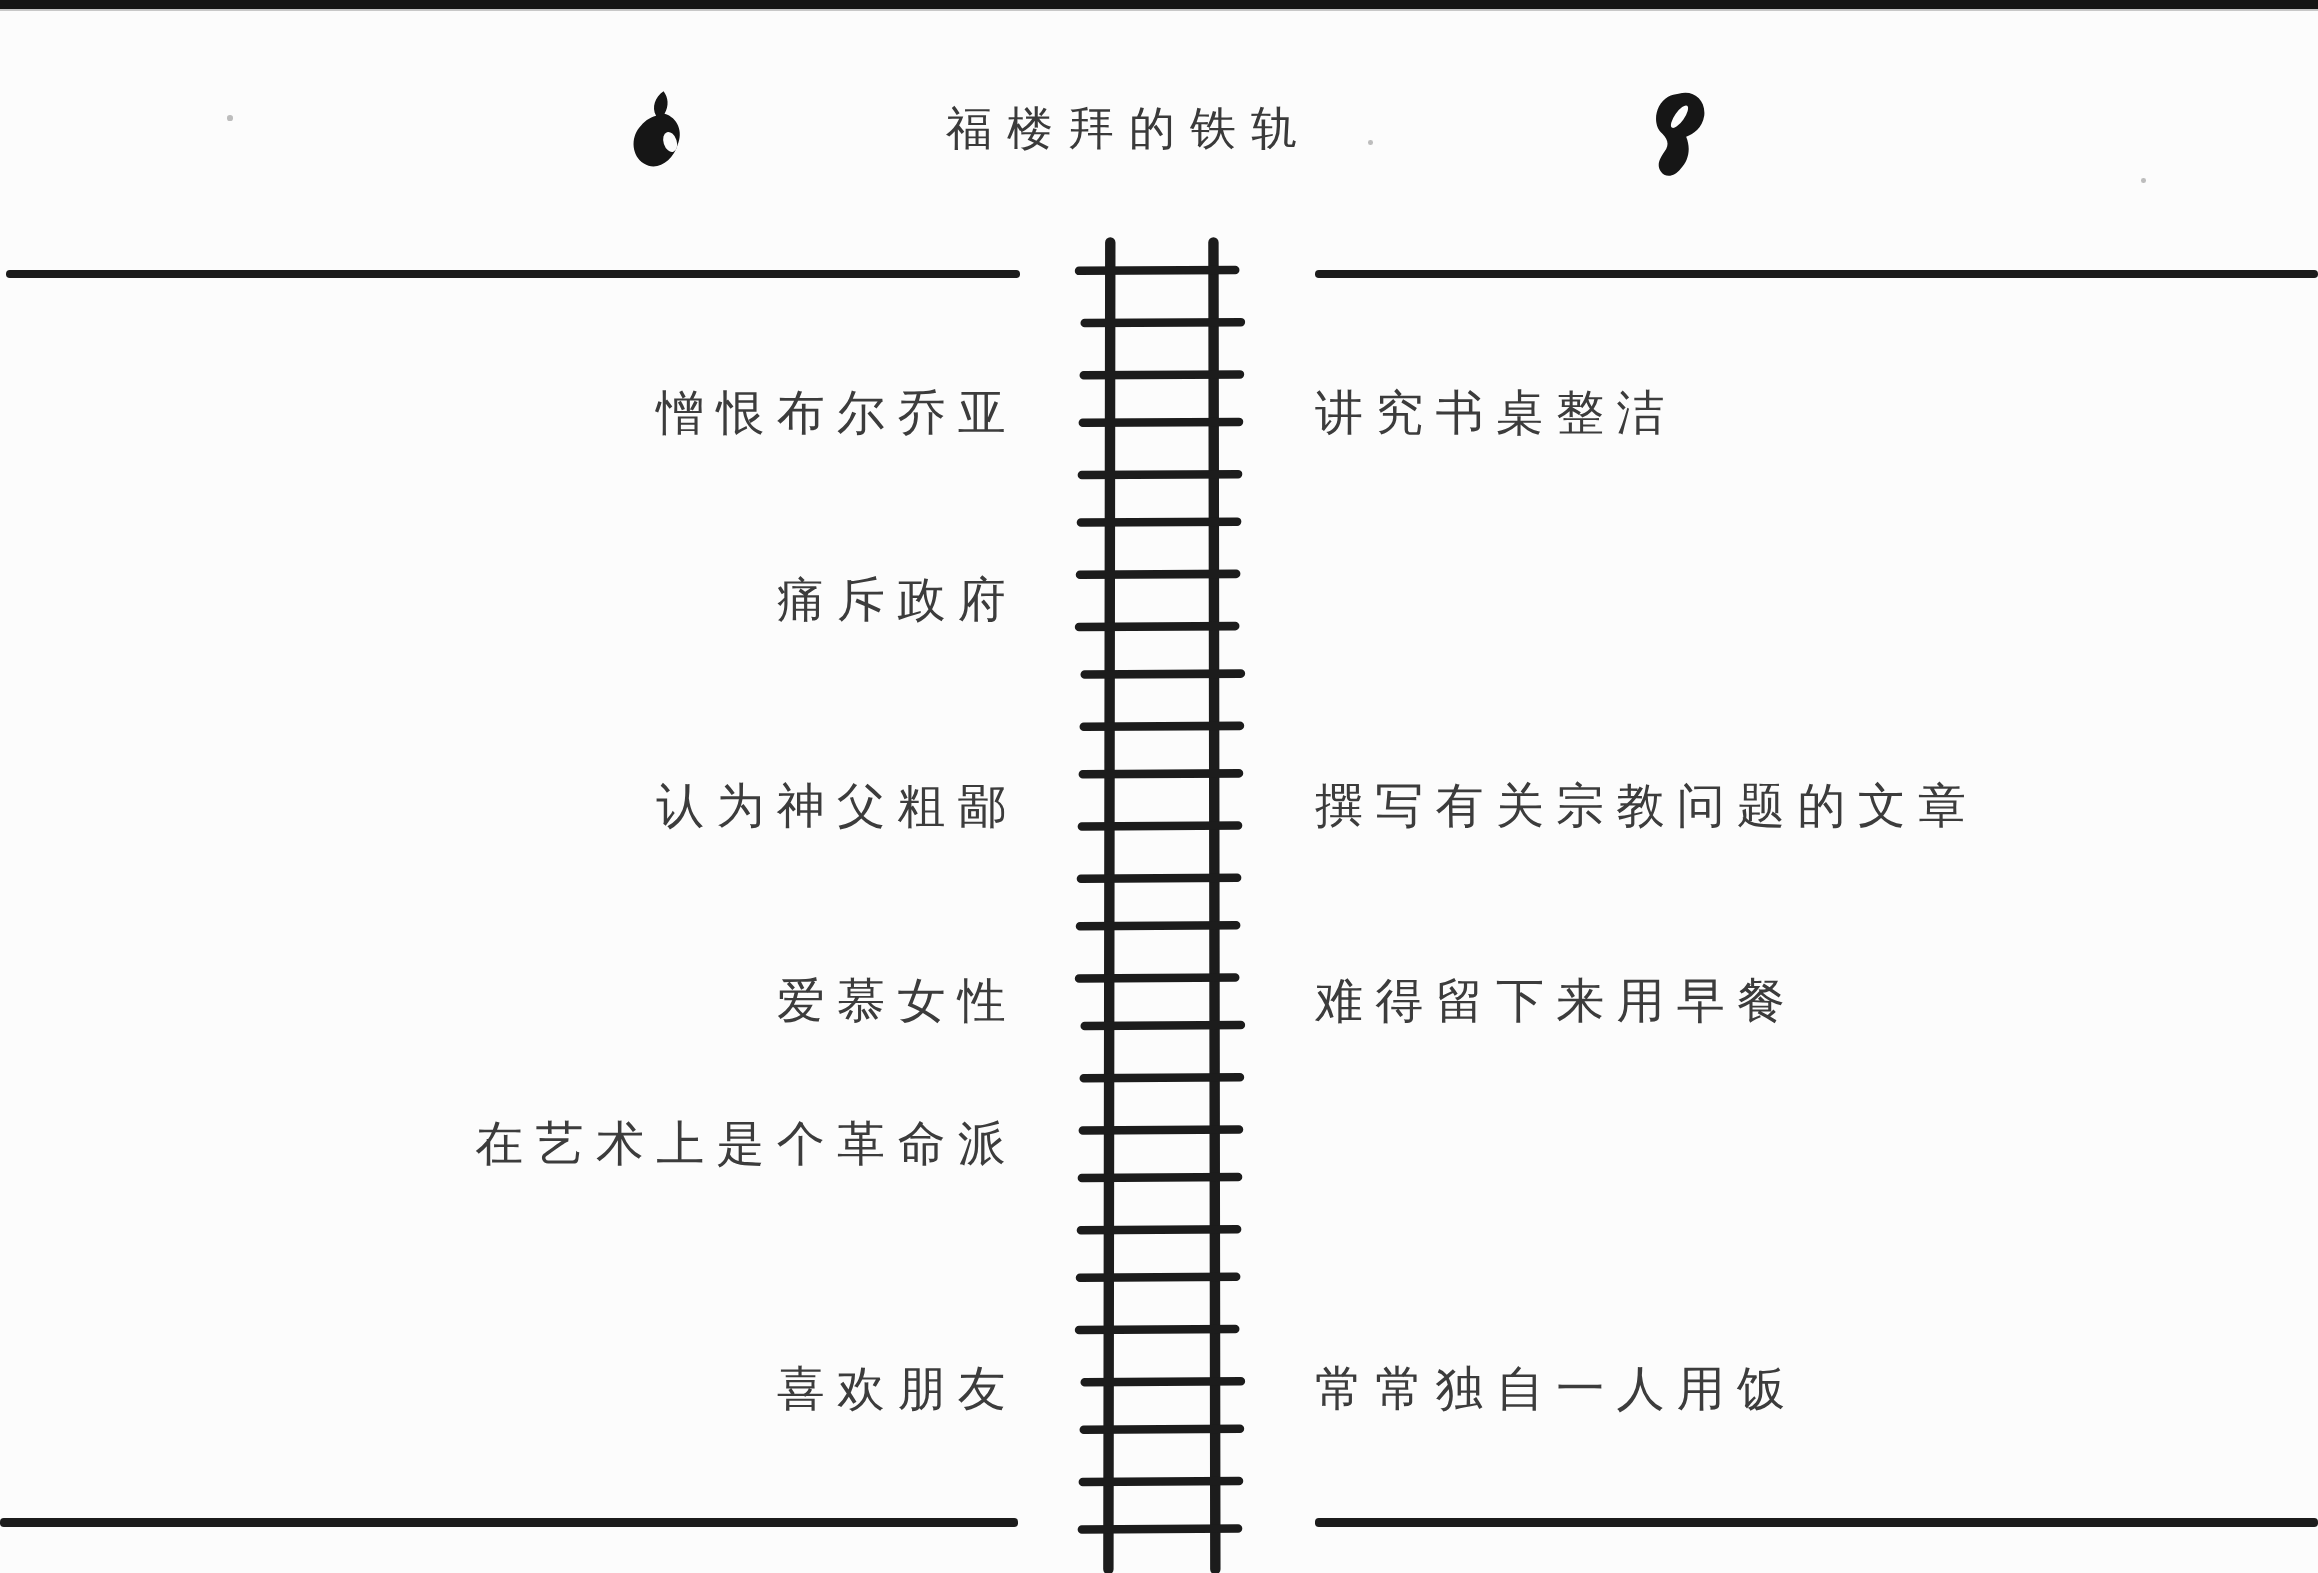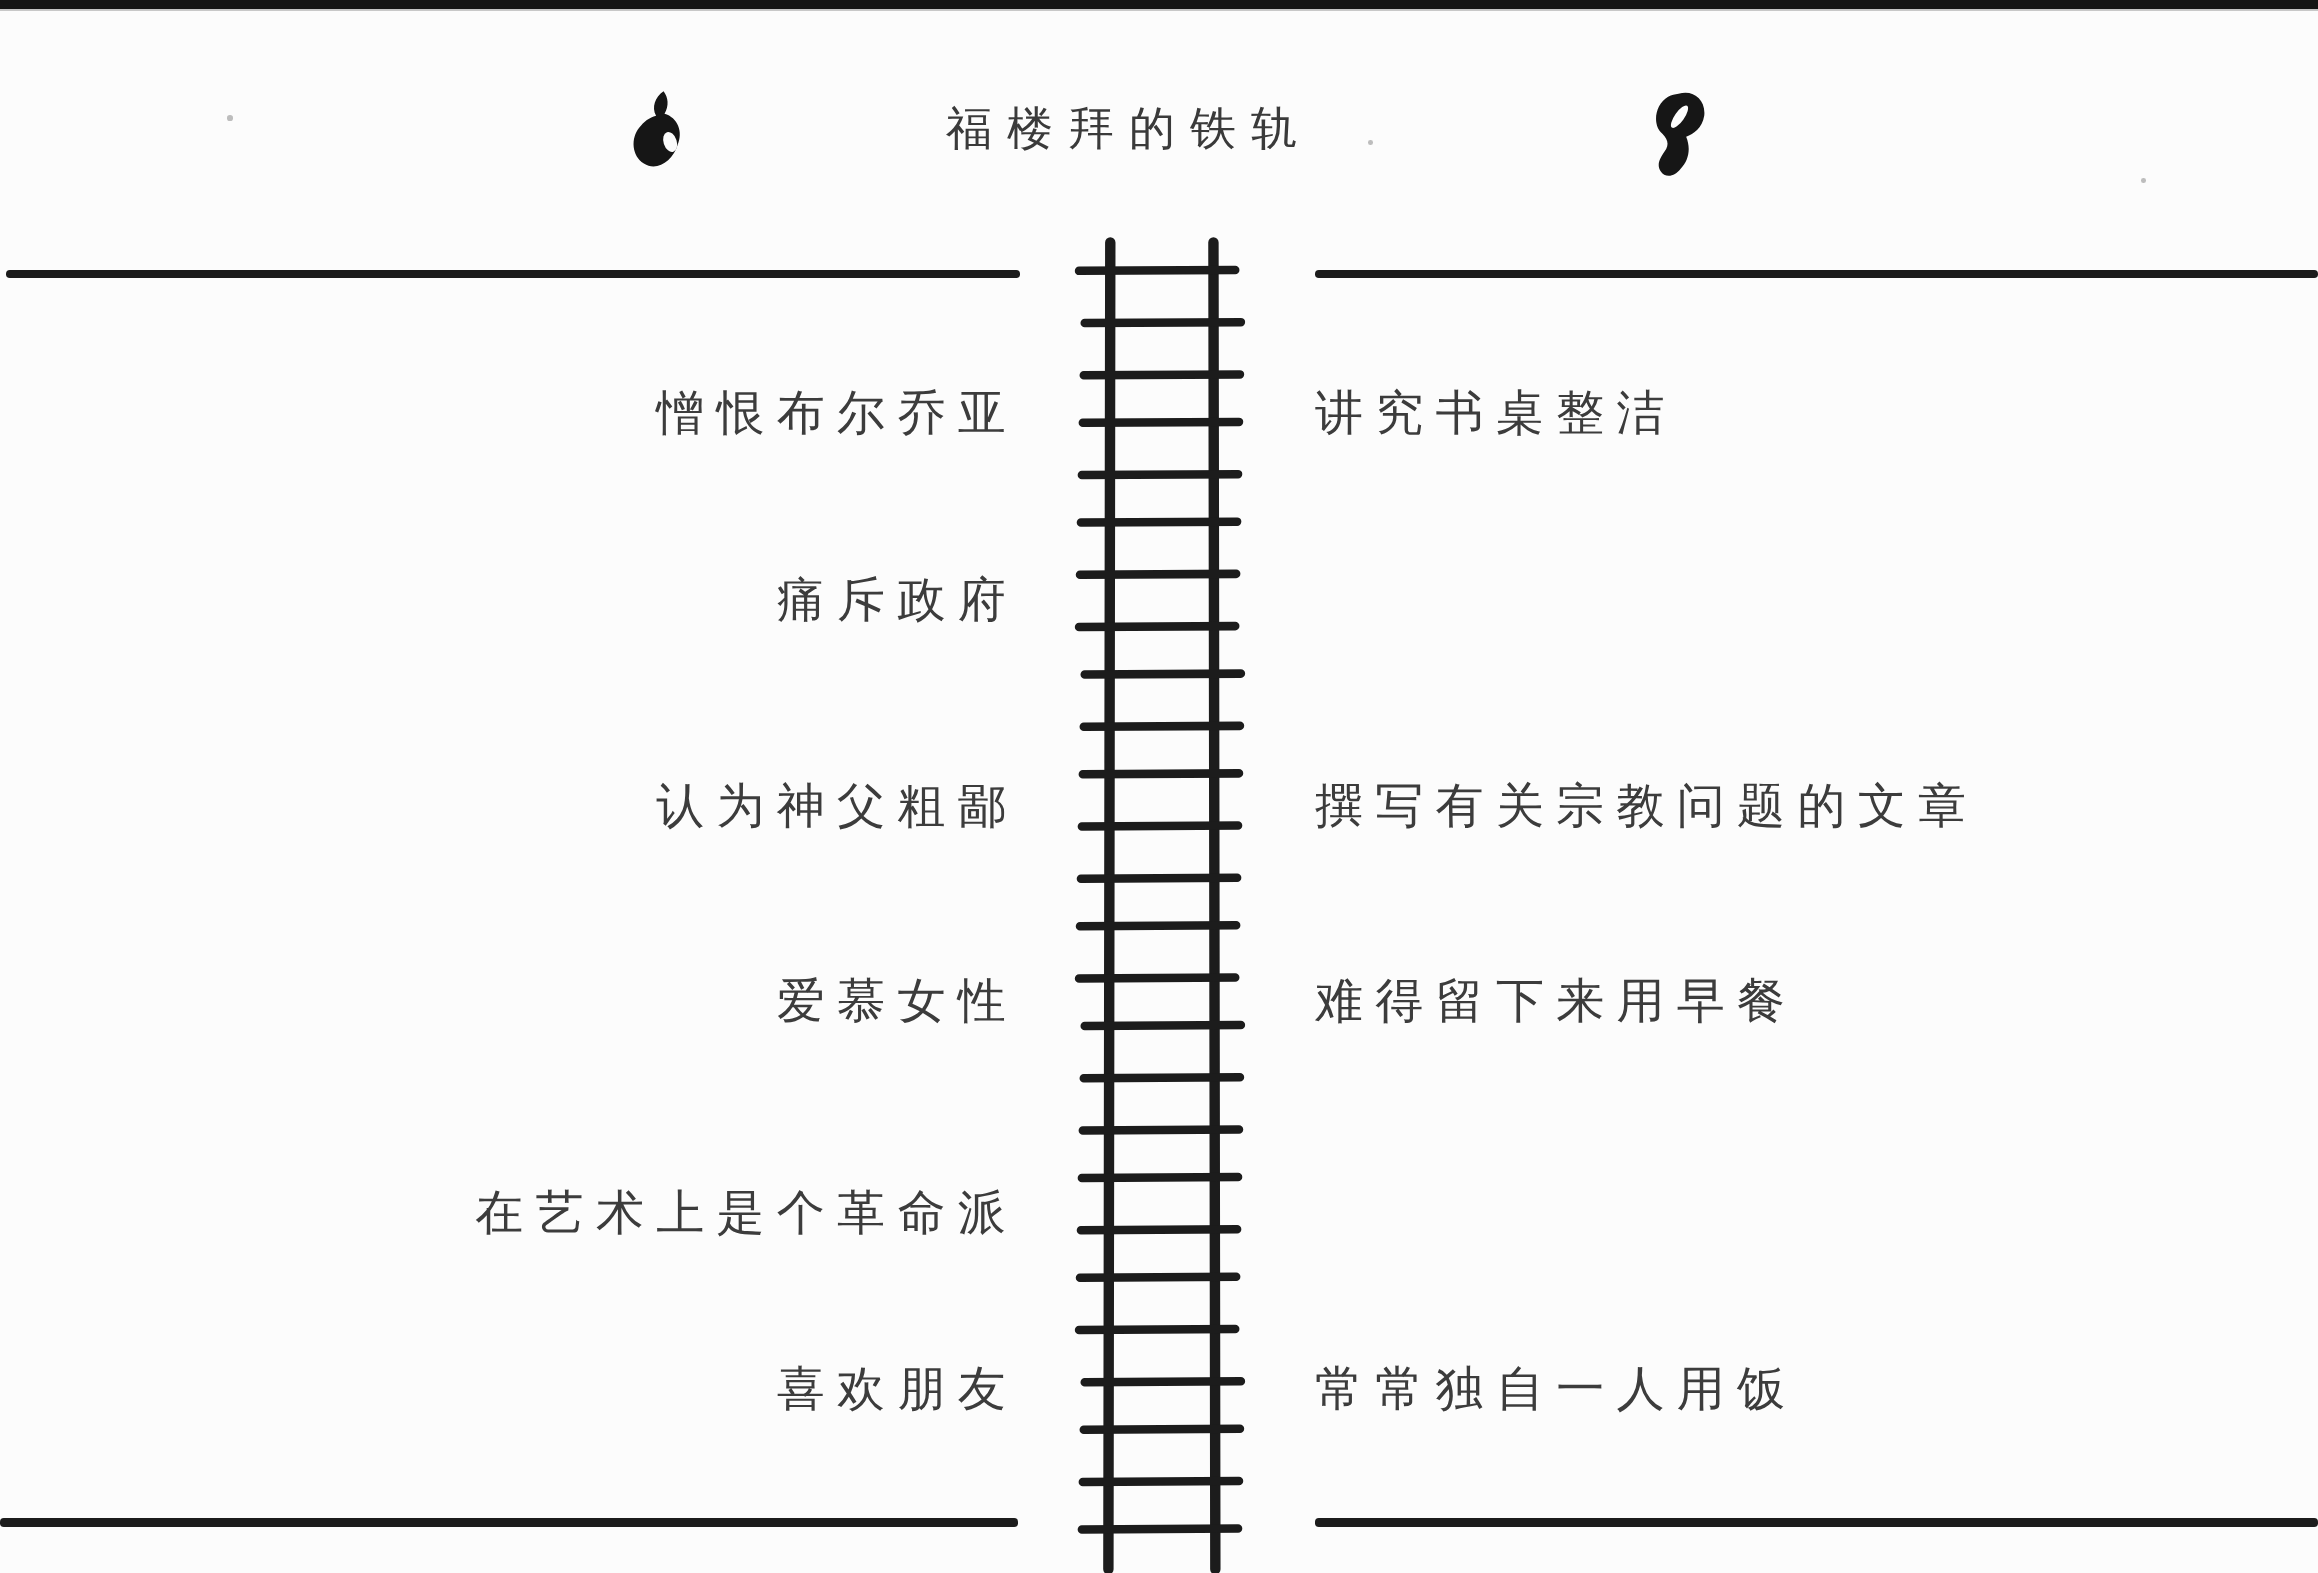--- a/index.html
+++ b/index.html
@@ -117,21 +117,21 @@
     <span class="cell left">痛斥政府</span>
   </div>
   <div class="row" style="top:967px;">
     <span class="cell left">爱慕女性</span>
     <span class="cell right">难得留下来用早餐</span>
   </div>
   <div class="row" style="top:772px;">
     <span class="cell left">认为神父粗鄙</span>
     <span class="cell right">撰写有关宗教问题的文章</span>
   </div>
-  <div class="row" style="top:1179px;">
+  <div class="row" style="top:1113px;font-family:Liberation Mono, monospace;">
     <span class="cell left">在艺术上是个革命派</span>
   </div>
   <div class="row" style="top:1355px;">
     <span class="cell left">喜欢朋友</span>
     <span class="cell right">常常独自一人用饭</span>
   </div>
 
   <div class="rule" style="left:0px; top:1518px; width:1018px; height:8.5px;"></div>
   <div class="rule" style="left:1315px; top:1518px; width:1003px; height:8.5px;"></div>
 

